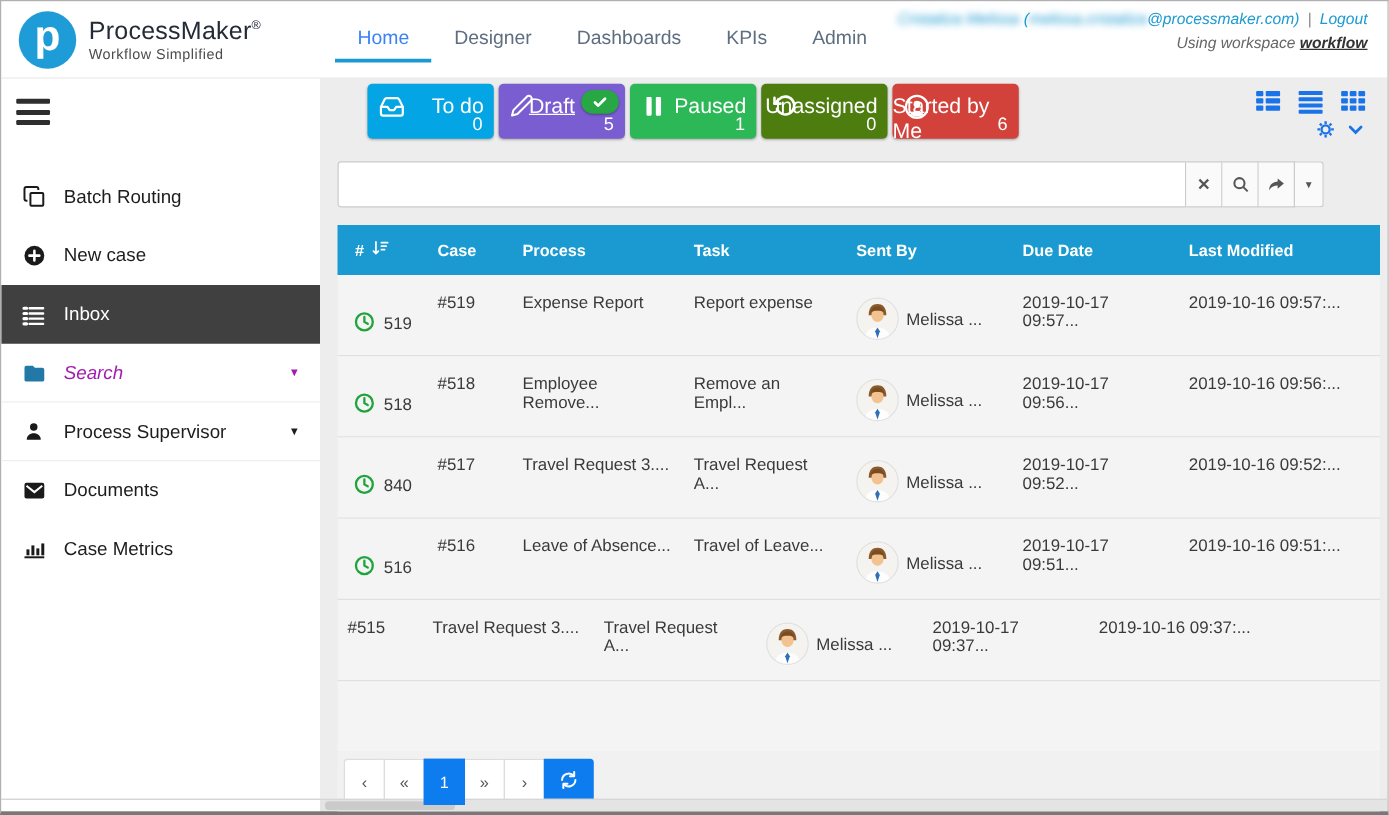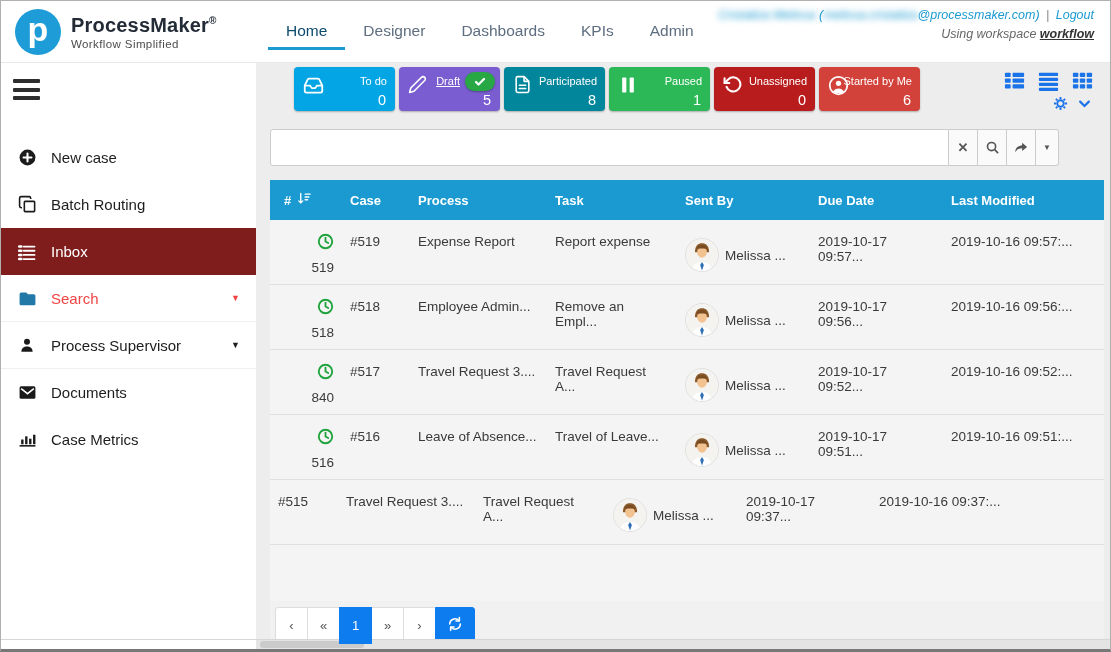--- a/index.html
+++ b/index.html
@@ -5,57 +5,57 @@
   * { margin:0; padding:0; box-sizing:border-box; }
   body { font-family:"Liberation Sans", sans-serif; background:#fff; }
   .window { width:1111px; height:652px; border:1px solid #b0b0b0; border-bottom:3px solid #787878;
             background:#ededed; position:relative; overflow:hidden; }
 
   
   .topbar { height:62px; background:#fff; display:flex; padding:0 16px 0 14px; border-bottom:1px solid #e8e8e8; }
   .brand { display:flex; align-items:center; gap:10px; min-width:253px; }
   .logo-circle { width:46px; height:46px; border-radius:50%; background:#1e9cd7; color:#fff;
                  display:flex; align-items:center; justify-content:center; font-size:34px; font-weight:bold; padding-bottom:4px; }
-  .brand-name { font-size:20px; font-weight:bold; color:#232b36; letter-spacing:.2px; }
+  .brand-name { font-size:20px; font-weight:normal; color:#232b36; letter-spacing:.2px; }
   .brand-name sup { font-size:10px; }
   .brand-tag { font-size:11.5px; color:#4c4c4c; letter-spacing:.4px; margin-top:1px; }
   .mainnav { display:flex; margin-top:21px; }
   .nav-item { padding:0 18px 7px; font-size:15.5px; color:#5e6e80; cursor:pointer; height:28px;
               border-bottom:3px solid transparent; }
-  .nav-item.active { color:#0c4a6e; border-bottom-color:#1b9ad1; }
+  .nav-item.active { color:#3b82f6; border-bottom-color:#1b9ad1; }
   .userarea { margin-left:auto; text-align:right; padding-top:7px; font-size:12.5px; white-space:nowrap;font-style:italic; }
   .userline { color:#1b9ad1; }
   .userline .sep { color:#888; margin:0 3px; }
   .redacted { filter:blur(3px); }
   .logout { color:#1b9ad1; text-decoration:none; cursor:pointer; }
   .wsline { margin-top:5px; color:#666; }
   .wsname { color:#333; font-weight:bold; text-decoration:underline; cursor:pointer; }
 
   
   .body-row { display:flex; height:576px; }
   .sidebar { width:255px; background:#fff; flex:0 0 255px; }
   .hamburger { margin:16px 0 0 12px; cursor:pointer; width:28px; }
   .hamburger div { width:27px; height:4px; background:#2e2e2e; border-radius:1px; margin-bottom:4.5px; }
   .menu { margin-top:34px; }
   .menu-item { height:47px; display:flex; align-items:center; gap:13px; padding:0 16px 0 15px;
                font-size:15px; color:#1d1d1d; cursor:pointer; }
   .mi-icon { width:22px; display:flex; justify-content:center; }
-  .menu-item.active { background:#7f1d1d; color:#fff; }
-  .menu-item.blue { color:#ef4444; }
+  .menu-item.active { background:#404040; color:#fff; }
+  .menu-item.blue { color:#a21caf;font-style:italic; }
   .menu-item.bordered { border-bottom:1px solid #efefef; }
   .caret { margin-left:auto; font-size:9px; }
 
   .content { flex:1; padding:4px 6px 0 14px; background:#ededed; position:relative; }
 
   
   .cards-row { display:flex; margin-left:24px; height:46px; }
   .card { width:101px; height:44px; border-radius:4px; margin-right:4px; position:relative; color:#fff;
           box-shadow:0 1px 2px rgba(0,0,0,.28); cursor:pointer; }
   .card-icon { position:absolute; left:9px; top:8px; }
-  .card-label { position:absolute; right:8px; top:8px; font-size:11px; }
+  .card-label { position:absolute; right:8px; top:8px; font-size:17px; }
   .card-count { position:absolute; right:9px; bottom:3px; font-size:14.5px; }
   .badge { position:absolute; right:5px; top:5px; width:30px; height:19px; border-radius:10px; background:#28a745;
            display:flex; align-items:center; justify-content:center; box-shadow:0 1px 2px rgba(0,0,0,.3); }
   .card.has-badge .card-label { right:40px;text-decoration:underline; }
 
   .view-tools { position:absolute; right:16px; top:6px; }
   .view-row1 { display:flex; gap:11px; }
   .view-row2 { display:flex; gap:9px; justify-content:flex-end; margin-top:4px; padding-right:2px; }
   .vicon { cursor:pointer; display:flex; }
 
@@ -76,21 +76,21 @@
   .c1 { width:72px; padding-left:14px; }
   .c2 { width:68px; }
   .c3 { width:137px; }
   .c4 { width:130px; }
   .c5 { width:133px;text-align:right; }
   .c6 { width:133px; }
   .c7 { width:161px; }
   .trow { display:flex; height:65px; border-bottom:1px solid #e0e0e0; font-size:13.5px; color:#3a3a3a;
           background:#f4f4f4; cursor:pointer; }
   .td { padding-top:14px; }
-  .td.c1 { display:flex; gap:7px; padding-left:13px; align-items:flex-end; padding-top:13px;flex-direction:column; }
+  .td.c1 { display:flex; gap:7px; padding-left:13px; align-items:center; padding-top:13px; }
   .td.c5 { display:flex; align-items:center; gap:6px; padding-top:6px; }
   .avatar { width:34px; height:34px; border-radius:50%; border:1px solid #e0e0e0; background:#f7f7f5; overflow:hidden; flex:0 0 34px; }
   .filler { height:56px; background:#f4f4f4; }
 
   
   .pager-strip { width:834px; background:#f1f1f1; padding:6px 0 6px 5px; display:flex; }
   .pbtn { width:33px; height:37px; background:#fff; border:1px solid #ddd; margin-right:-1px; display:flex;
           align-items:center; justify-content:center; font-size:13px; color:#555; cursor:pointer; }
   .pbtn.first-btn { border-radius:3px 0 0 3px; }
   .pbtn.active { background:#0d7cee; color:#fff; border-color:#0d7cee; position:relative; z-index:1; }
@@ -142,36 +142,36 @@
     <aside class="sidebar">
       <div class="hamburger">
           <div></div>
           <div></div>
           <div></div>
         </div>
       <div class="menu">
 
         <div class="menu-item">
           <span class="mi-icon">
+            <svg viewBox="0 0 24 24" width="19" height="19" fill="none" stroke="#1a1a1a" stroke-width="2">
+                <rect x="8" y="8" width="13" height="13" rx="1"></rect>
+                <path d="M5 16H4a2 2 0 0 1-2-2V4a2 2 0 0 1 2-2h10a2 2 0 0 1 2 2v1"></path>
+              </svg>
+          </span>
+          <span>Batch Routing</span>
+        </div>
+
+        <div class="menu-item">
+          <span class="mi-icon">
             <svg viewBox="0 0 24 24" width="19" height="19">
                 <circle cx="12" cy="12" r="10" fill="#1a1a1a"></circle>
                 <path d="M12 7v10M7 12h10" stroke="#fff" stroke-width="2.6" stroke-linecap="round"></path>
               </svg>
           </span>
           <span>New case</span>
-        </div>
-
-        <div class="menu-item">
-          <span class="mi-icon">
-            <svg viewBox="0 0 24 24" width="19" height="19" fill="none" stroke="#1a1a1a" stroke-width="2">
-                <rect x="8" y="8" width="13" height="13" rx="1"></rect>
-                <path d="M5 16H4a2 2 0 0 1-2-2V4a2 2 0 0 1 2-2h10a2 2 0 0 1 2 2v1"></path>
-              </svg>
-          </span>
-          <span>Batch Routing</span>
         </div>
 
         <div class="menu-item active">
           <span class="mi-icon">
             <svg viewBox="0 0 24 24" width="20" height="20" fill="none" stroke="#fff" stroke-width="2.3" stroke-linecap="round">
                 <path d="M8 5.5h13M8 10.5h13M8 15.5h13M8 20.5h13"></path>
                 <path d="M2.6 5.5h2.6M2.6 10.5h2.6M2.6 15.5h2.6M2.6 20.5h2.6" stroke-width="3"></path>
               </svg>
           </span>
           <span>Inbox</span>
@@ -246,44 +246,33 @@
           </span>
           <span class="card-label">Draft</span>
           <span class="badge">
             <svg viewBox="0 0 24 24" width="12" height="12" fill="none" stroke="#fff" stroke-width="4.5" stroke-linecap="round" stroke-linejoin="round">
                 <polyline points="20 6 9 17 4 12"></polyline>
               </svg>
           </span>
           <span class="card-count">5</span>
         </div>
 
-        <div class="card" style="background: rgb(2, 134, 155);">
-          <span class="card-icon">
-            <svg viewBox="0 0 24 24" width="19" height="19" fill="none" stroke="#fff" stroke-width="2" stroke-linejoin="round">
-                <path d="M14 2H6a2 2 0 0 0-2 2v16a2 2 0 0 0 2 2h12a2 2 0 0 0 2-2V8z"></path>
-                <polyline points="14 2 14 8 20 8"></polyline>
-                <path d="M8 13h8M8 17h8" stroke-linecap="round"></path>
-              </svg>
-          </span>
-          <span class="card-label">Participated</span>
-          <span class="card-count">8</span>
-        </div>
 
         <div class="card" style="background: rgb(44, 184, 87);">
           <span class="card-icon">
             <svg viewBox="0 0 24 24" width="20" height="20" fill="#fff">
                 <rect x="5" y="3" width="5" height="18" rx="1"></rect>
                 <rect x="14" y="3" width="5" height="18" rx="1"></rect>
               </svg>
           </span>
           <span class="card-label">Paused</span>
           <span class="card-count">1</span>
         </div>
 
-        <div class="card" style="background: #b91c1c;">
+        <div class="card" style="background: #4d7c0f;">
           <span class="card-icon">
             <svg viewBox="0 0 24 24" width="19" height="19" fill="none" stroke="#fff" stroke-width="2.6" stroke-linecap="round" stroke-linejoin="round">
                 <polyline points="2 4 2 10 8 10"></polyline>
                 <path d="M4.5 15a9 9 0 1 0 2-9.4L2 10"></path>
               </svg>
           </span>
           <span class="card-label">Unassigned</span>
           <span class="card-count">0</span>
         </div>
 
@@ -427,21 +416,21 @@
 
         <div class="trow">
           <div class="td c1">
             <span><svg viewBox="0 0 24 24" width="17" height="17" fill="none" stroke="#1fa33c" stroke-width="2.6">
                   <circle cx="12" cy="12" r="9.5"></circle>
                   <path d="M12 6.5V12l3.8 2.2" stroke-linecap="round"></path>
                 </svg></span>
             <span>518</span>
           </div>
           <div class="td c2">#518</div>
-          <div class="td c3">Employee Admin...</div>
+          <div class="td c3">Employee Remove...</div>
           <div class="td c4">Remove an Empl...</div>
           <div class="td c5">
             <span class="avatar">
               <svg viewBox="0 0 34 34" width="32" height="32">
                   <circle cx="17" cy="17" r="17" fill="#f4f3f0"></circle>
                   <path d="M9.5 14c0-7 3.5-9.5 7.5-9.5s7.5 2.5 7.5 9.5z" fill="#8a5a2b"></path>
                   <ellipse cx="17" cy="14" rx="5.2" ry="5.8" fill="#f2c291"></ellipse>
                   <path d="M11 11.5c1-3.6 3.2-5 6-5s5 1.4 6 5c-2-1.8-10-1.8-12 0z" fill="#7a4c22"></path>
                   <path d="M6.5 34c0-6.5 4.8-9.5 10.5-9.5S27.5 27.5 27.5 34z" fill="#fdfdfd"></path>
                   <path d="M17 24.5l-2 3.2 2 5.8 2-5.8z" fill="#2f6fb5"></path>

